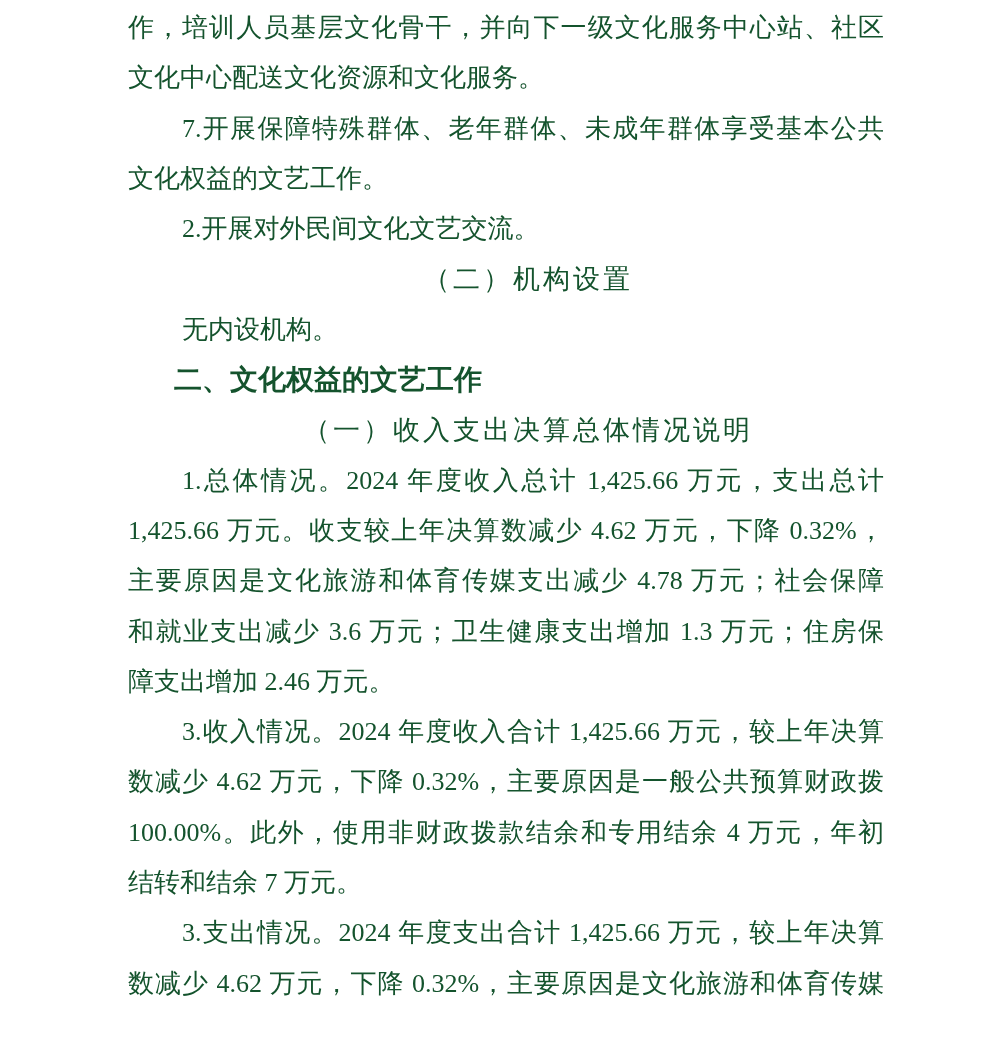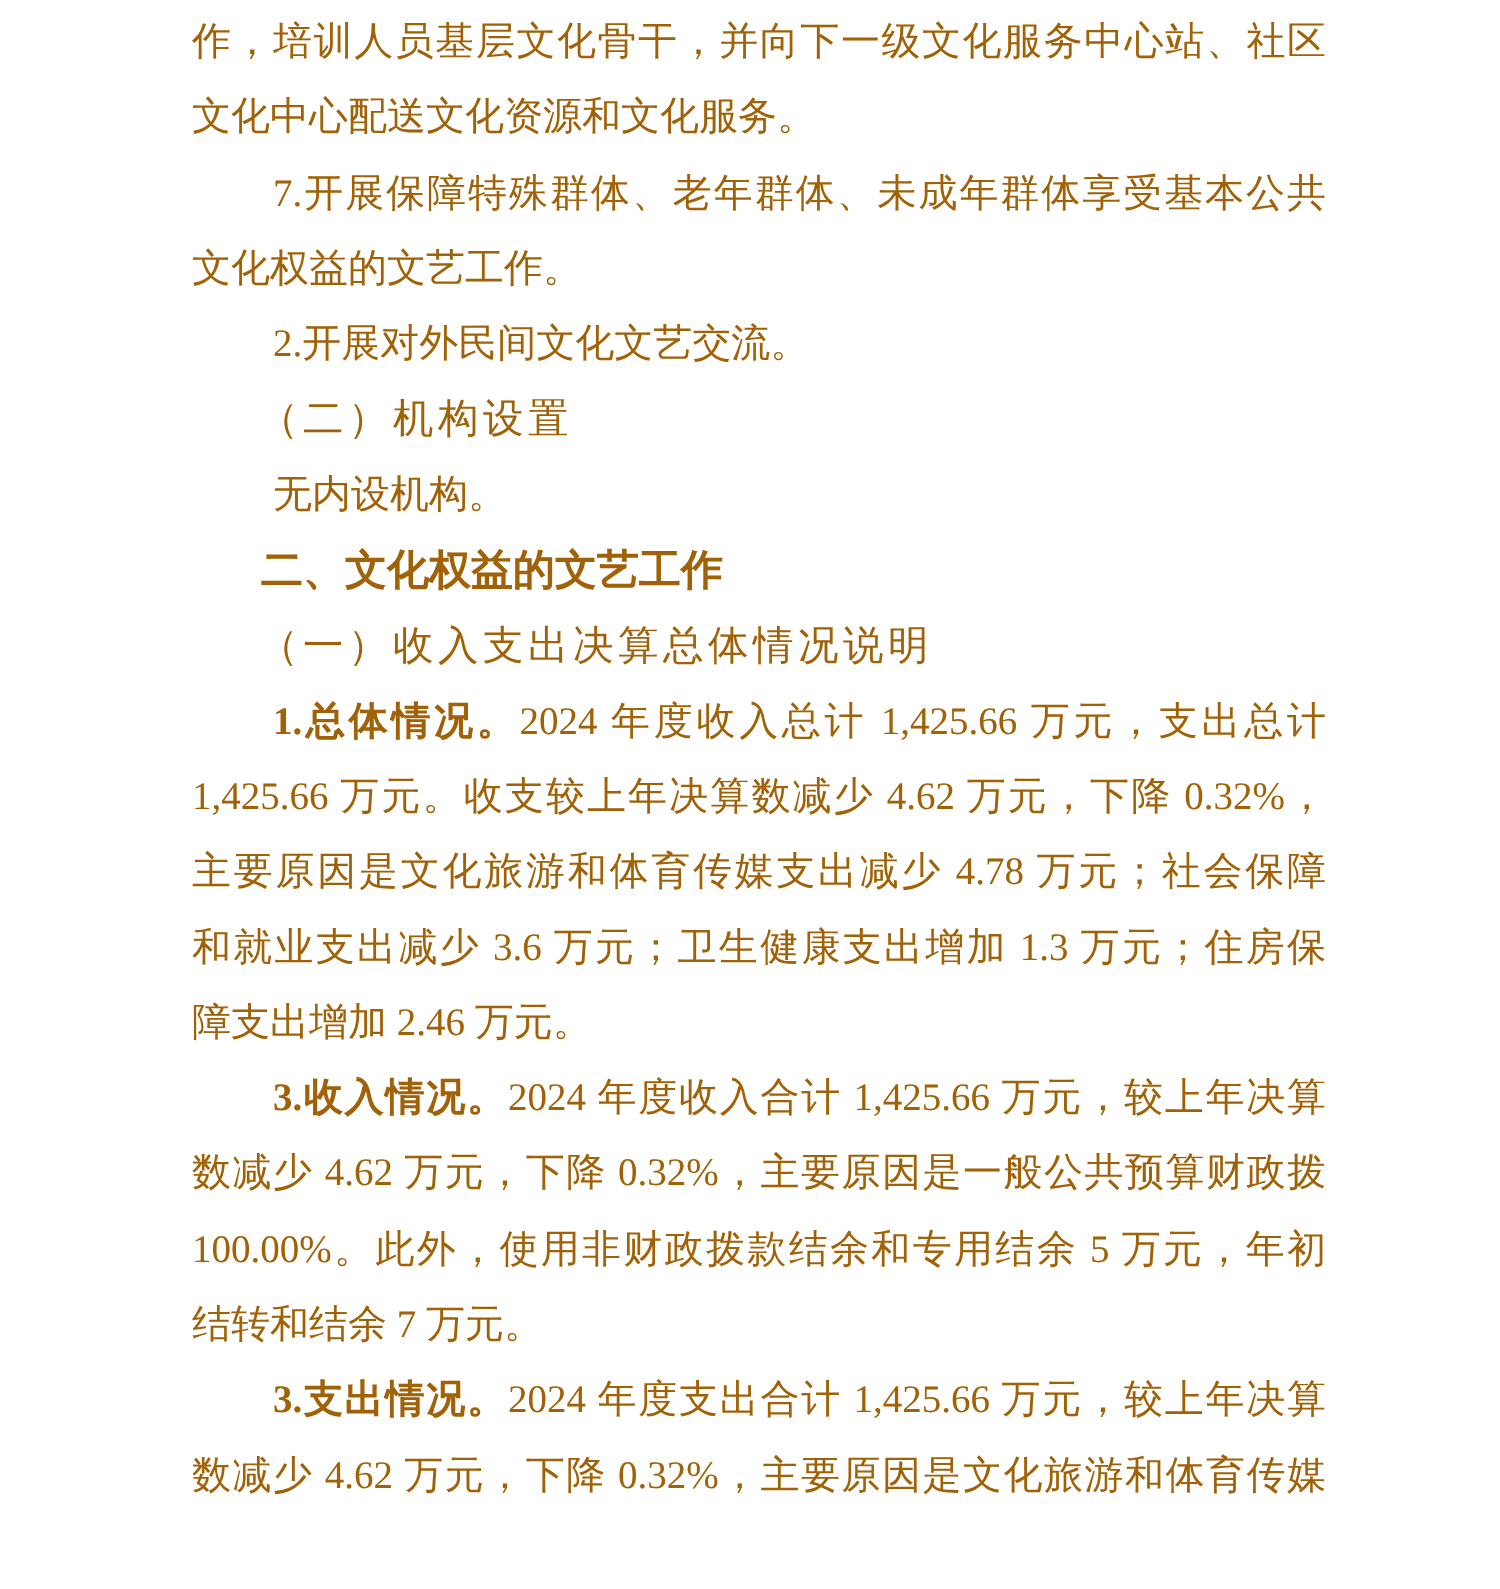--- a/index.html
+++ b/index.html
@@ -18,44 +18,45 @@
     left: 128px;
     top: 3px;
     width: 756px;
   }
   .line {
     box-sizing: border-box;
     width: 100%;
     height: 50.3px;
     line-height: 50.3px;
     font-size: 26px;
-    color: #a16207;
+    color: #14532d;
     font-family: "Liberation Serif", "DejaVu Serif", serif;
     text-align: left;
     white-space: normal;
   }
   .line.justify {
     text-align: justify;
     text-align-last: justify;
   }
   .line.indent { padding-left: 54px; }
-  .line b { font-weight: 700; }
+  .line b { font-weight: 400; }
 
   
   .line.hei {
     font-family: "Liberation Sans", "DejaVu Sans", sans-serif;
     font-weight: 700;
     font-size: 28px;
   }
   .line.hei.indent { padding-left: 46px; }
 
   
   .line.kai {
     font-size: 27px;
     letter-spacing: 3px;
+    text-align: center;
   }
   .line.kai.indent { padding-left: 44px; }
 </style>
 </head>
 <body>
 
 <div id="doc">
     <div class="line body justify">作，培训人员基层文化骨干，并向下一级文化服务中心站、社区</div>
     <div class="line body">文化中心配送文化资源和文化服务。</div>
     <div class="line body indent justify">7.开展保障特殊群体、老年群体、未成年群体享受基本公共</div>
@@ -65,17 +66,17 @@
     <div class="line body indent">无内设机构。</div>
     <div class="line hei indent">二、文化权益的文艺工作</div>
     <div class="line kai indent">（一）收入支出决算总体情况说明</div>
     <div class="line body indent justify"><b>1.总体情况。</b>2024 年度收入总计 1,425.66 万元，支出总计</div>
     <div class="line body justify">1,425.66 万元。收支较上年决算数减少 4.62 万元，下降 0.32%，</div>
     <div class="line body justify">主要原因是文化旅游和体育传媒支出减少 4.78 万元；社会保障</div>
     <div class="line body justify">和就业支出减少 3.6 万元；卫生健康支出增加 1.3 万元；住房保</div>
     <div class="line body">障支出增加 2.46 万元。</div>
     <div class="line body indent justify"><b>3.收入情况。</b>2024 年度收入合计 1,425.66 万元，较上年决算</div>
     <div class="line body justify">数减少 4.62 万元，下降 0.32%，主要原因是一般公共预算财政拨</div>
-    <div class="line body justify">100.00%。此外，使用非财政拨款结余和专用结余 5 万元，年初</div>
+    <div class="line body justify">100.00%。此外，使用非财政拨款结余和专用结余 4 万元，年初</div>
     <div class="line body">结转和结余 7 万元。</div>
     <div class="line body indent justify"><b>3.支出情况。</b>2024 年度支出合计 1,425.66 万元，较上年决算</div>
     <div class="line body justify">数减少 4.62 万元，下降 0.32%，主要原因是文化旅游和体育传媒</div>
   </div>
 
 </body></html>

